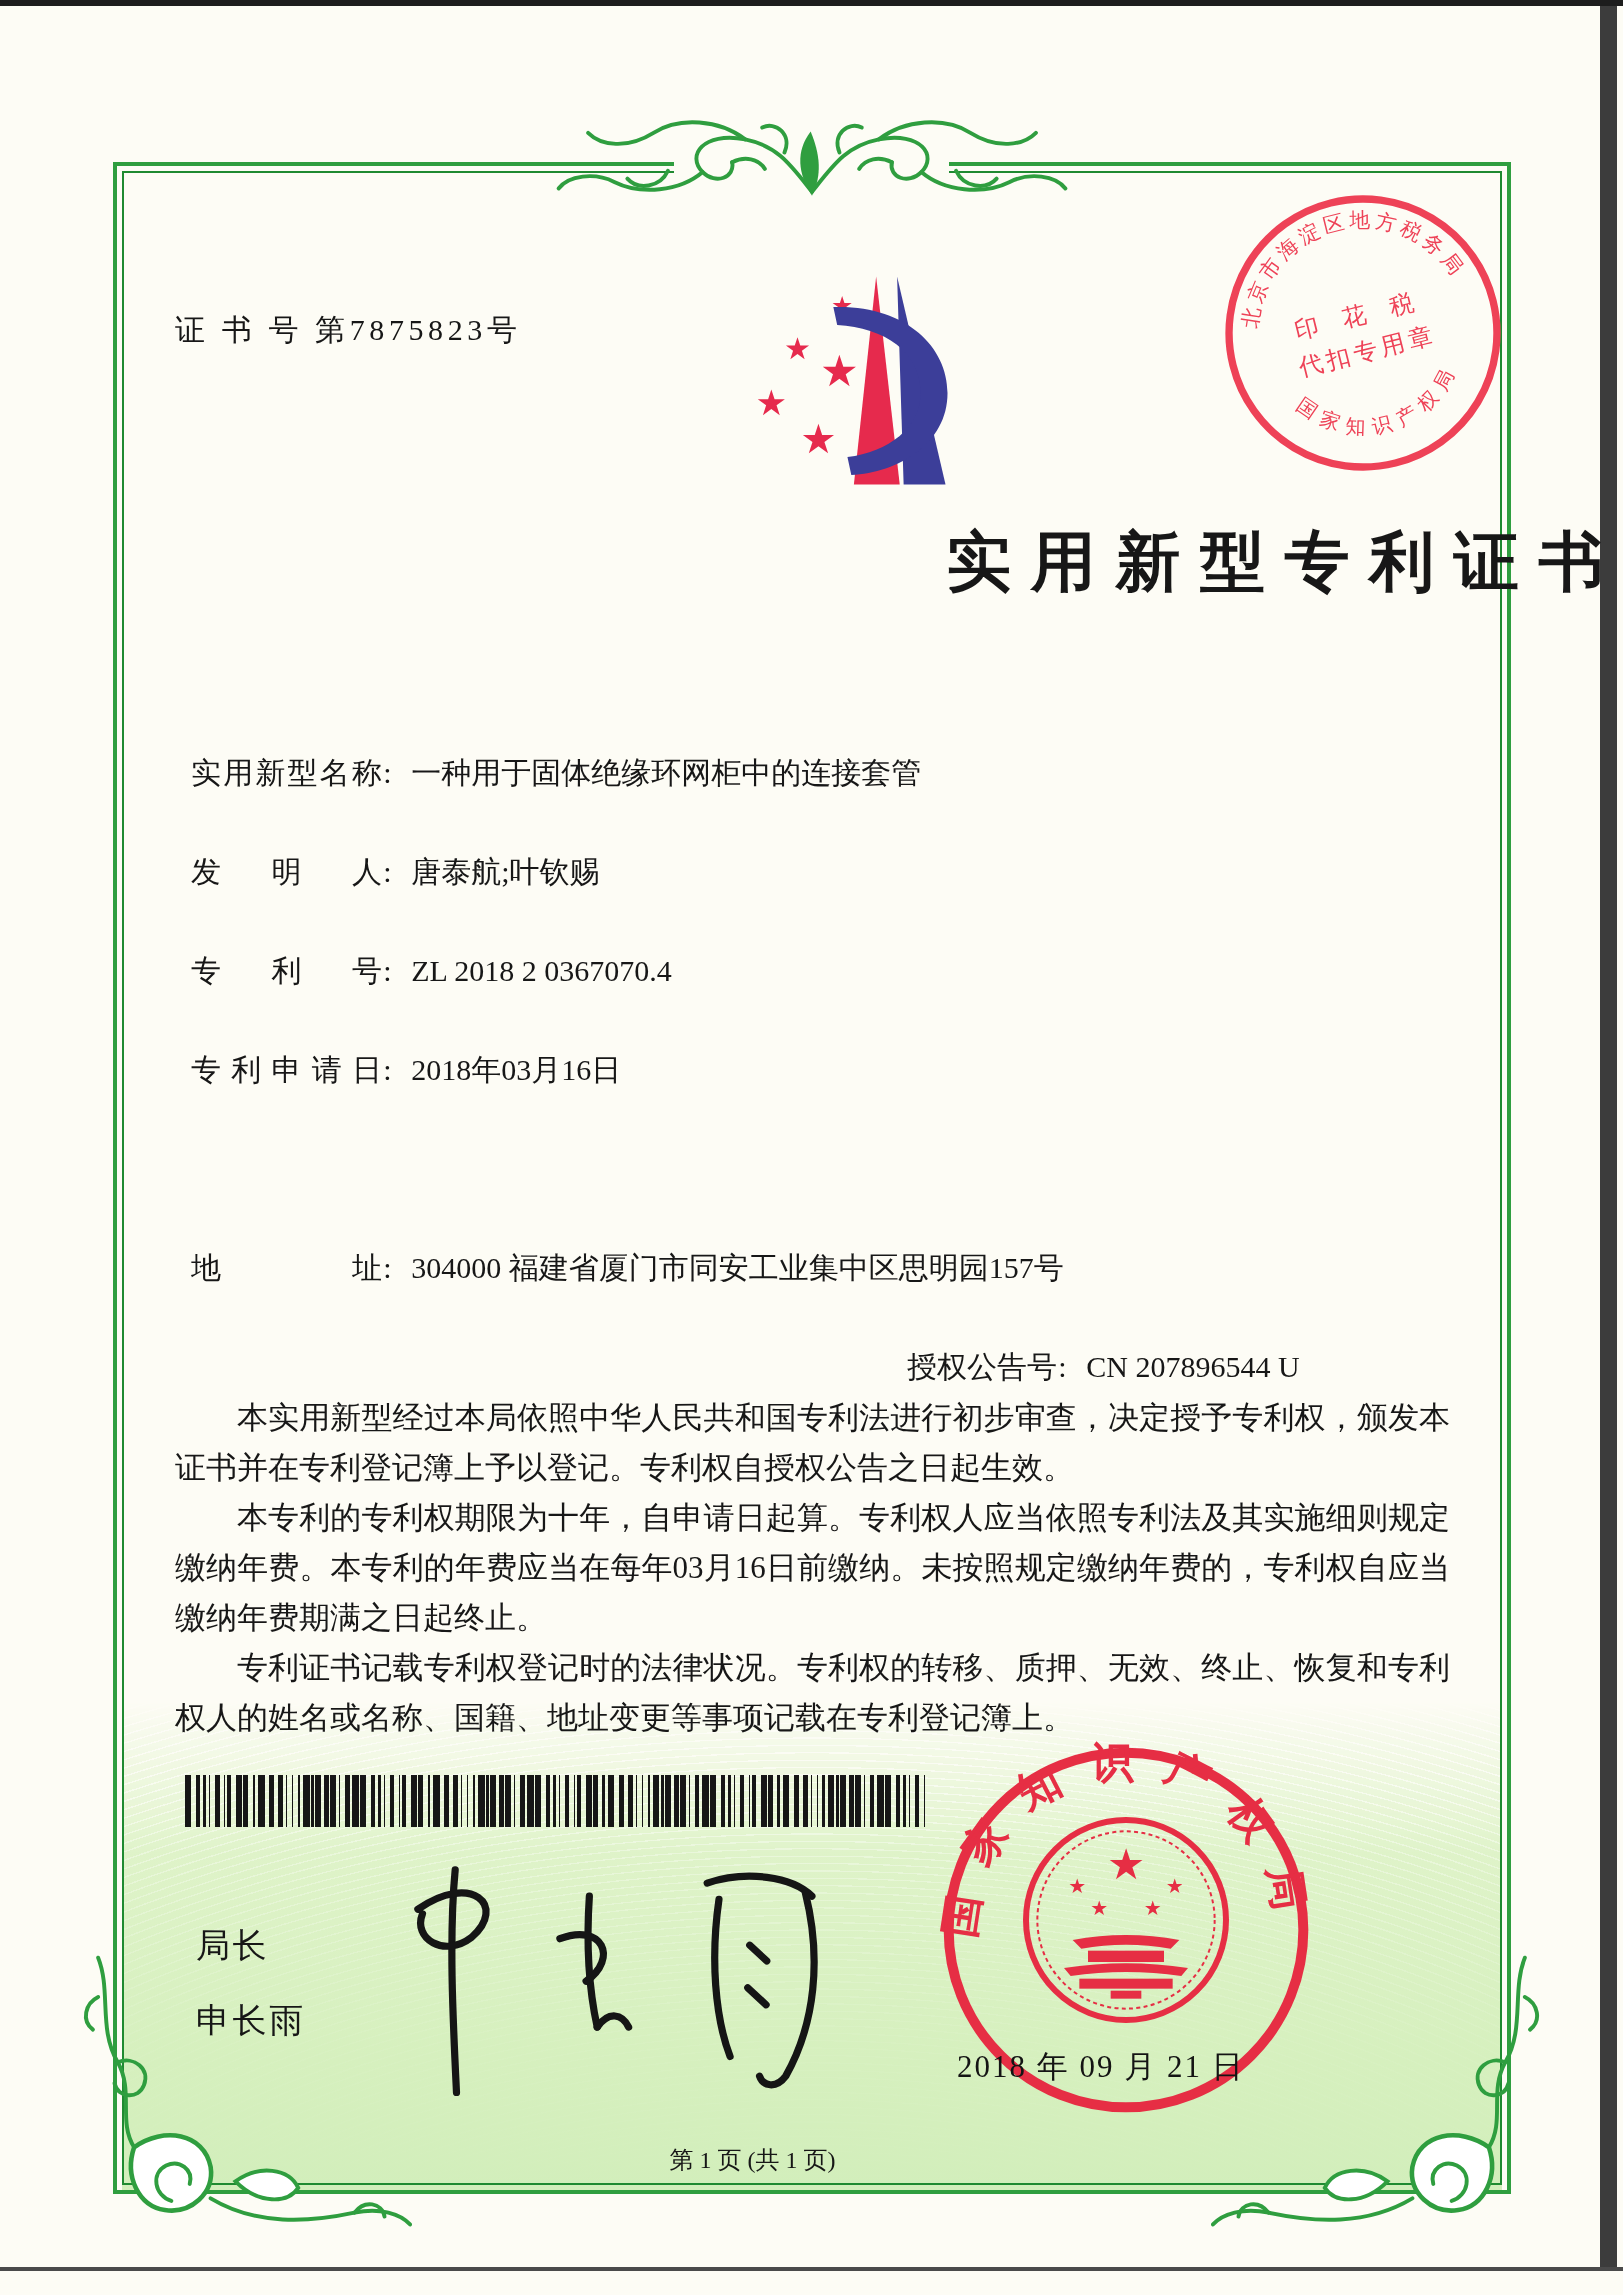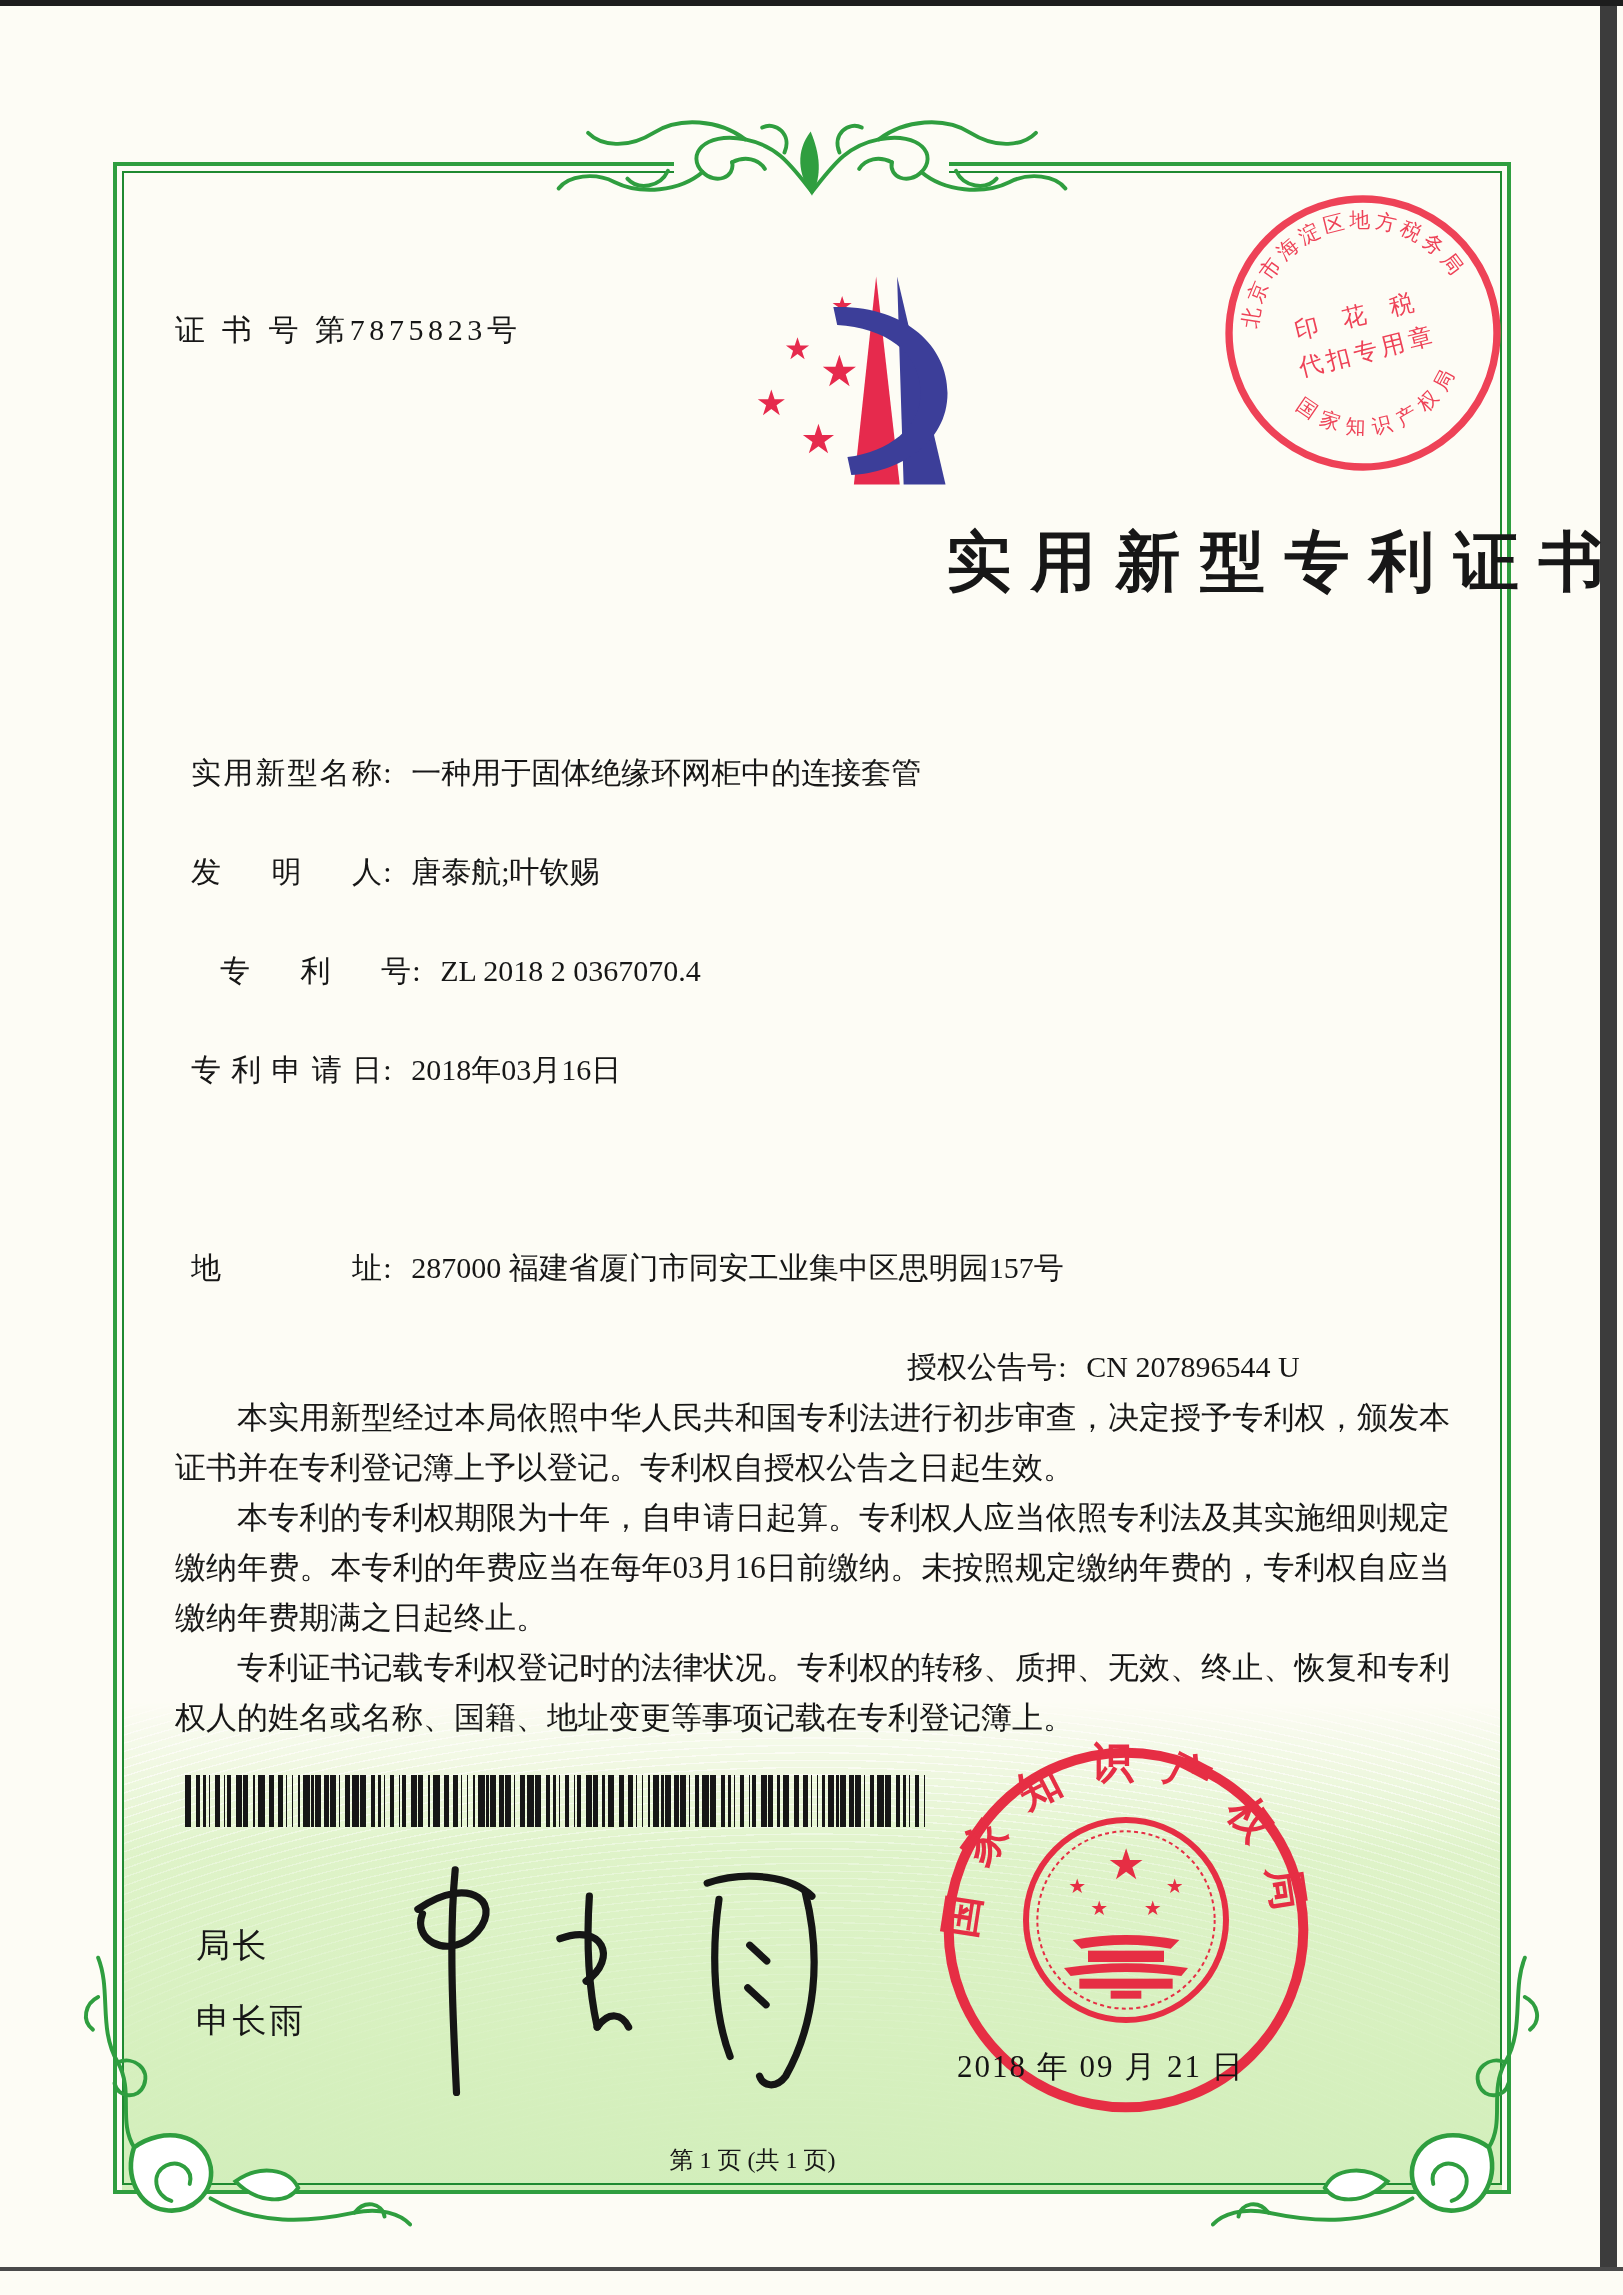--- a/index.html
+++ b/index.html
@@ -142,28 +142,28 @@
     </svg>
 
     <div class="title">实用新型专利证书</div>
 
     <div class="frow" style="top:753px;">
       <span class="flab">实用新型名称</span><span class="fcol">:</span><span>一种用于固体绝缘环网柜中的连接套管</span>
     </div>
     <div class="frow" style="top:852px;">
       <span class="flab">发明人</span><span class="fcol">:</span><span>唐泰航;叶钦赐</span>
     </div>
-    <div class="frow" style="top:951px;margin-left:29px;">
+    <div class="frow" style="top:951px;">
       <span class="flab">专利号</span><span class="fcol">:</span><span>ZL 2018 2 0367070.4</span>
     </div>
     <div class="frow" style="top:1050px;">
       <span class="flab">专利申请日</span><span class="fcol">:</span><span>2018年03月16日</span>
     </div>
     <div class="frow" style="top:1248px;">
-      <span class="flab">地址</span><span class="fcol">:</span><span>287000 福建省厦门市同安工业集中区思明园157号</span>
+      <span class="flab">地址</span><span class="fcol">:</span><span>304000 福建省厦门市同安工业集中区思明园157号</span>
     </div>
     <div class="grant2" style="top:1347px;">
       <span>授权公告号</span><span class="fcol">:</span><span>CN 207896544 U</span>
     </div>
 
     <div class="paras">
       <p>本实用新型经过本局依照中华人民共和国专利法进行初步审查，决定授予专利权，颁发本证书并在专利登记簿上予以登记。专利权自授权公告之日起生效。</p>
       <p>本专利的专利权期限为十年，自申请日起算。专利权人应当依照专利法及其实施细则规定缴纳年费。本专利的年费应当在每年03月16日前缴纳。未按照规定缴纳年费的，专利权自应当缴纳年费期满之日起终止。</p>
       <p>专利证书记载专利权登记时的法律状况。专利权的转移、质押、无效、终止、恢复和专利权人的姓名或名称、国籍、地址变更等事项记载在专利登记簿上。</p>
     </div>

